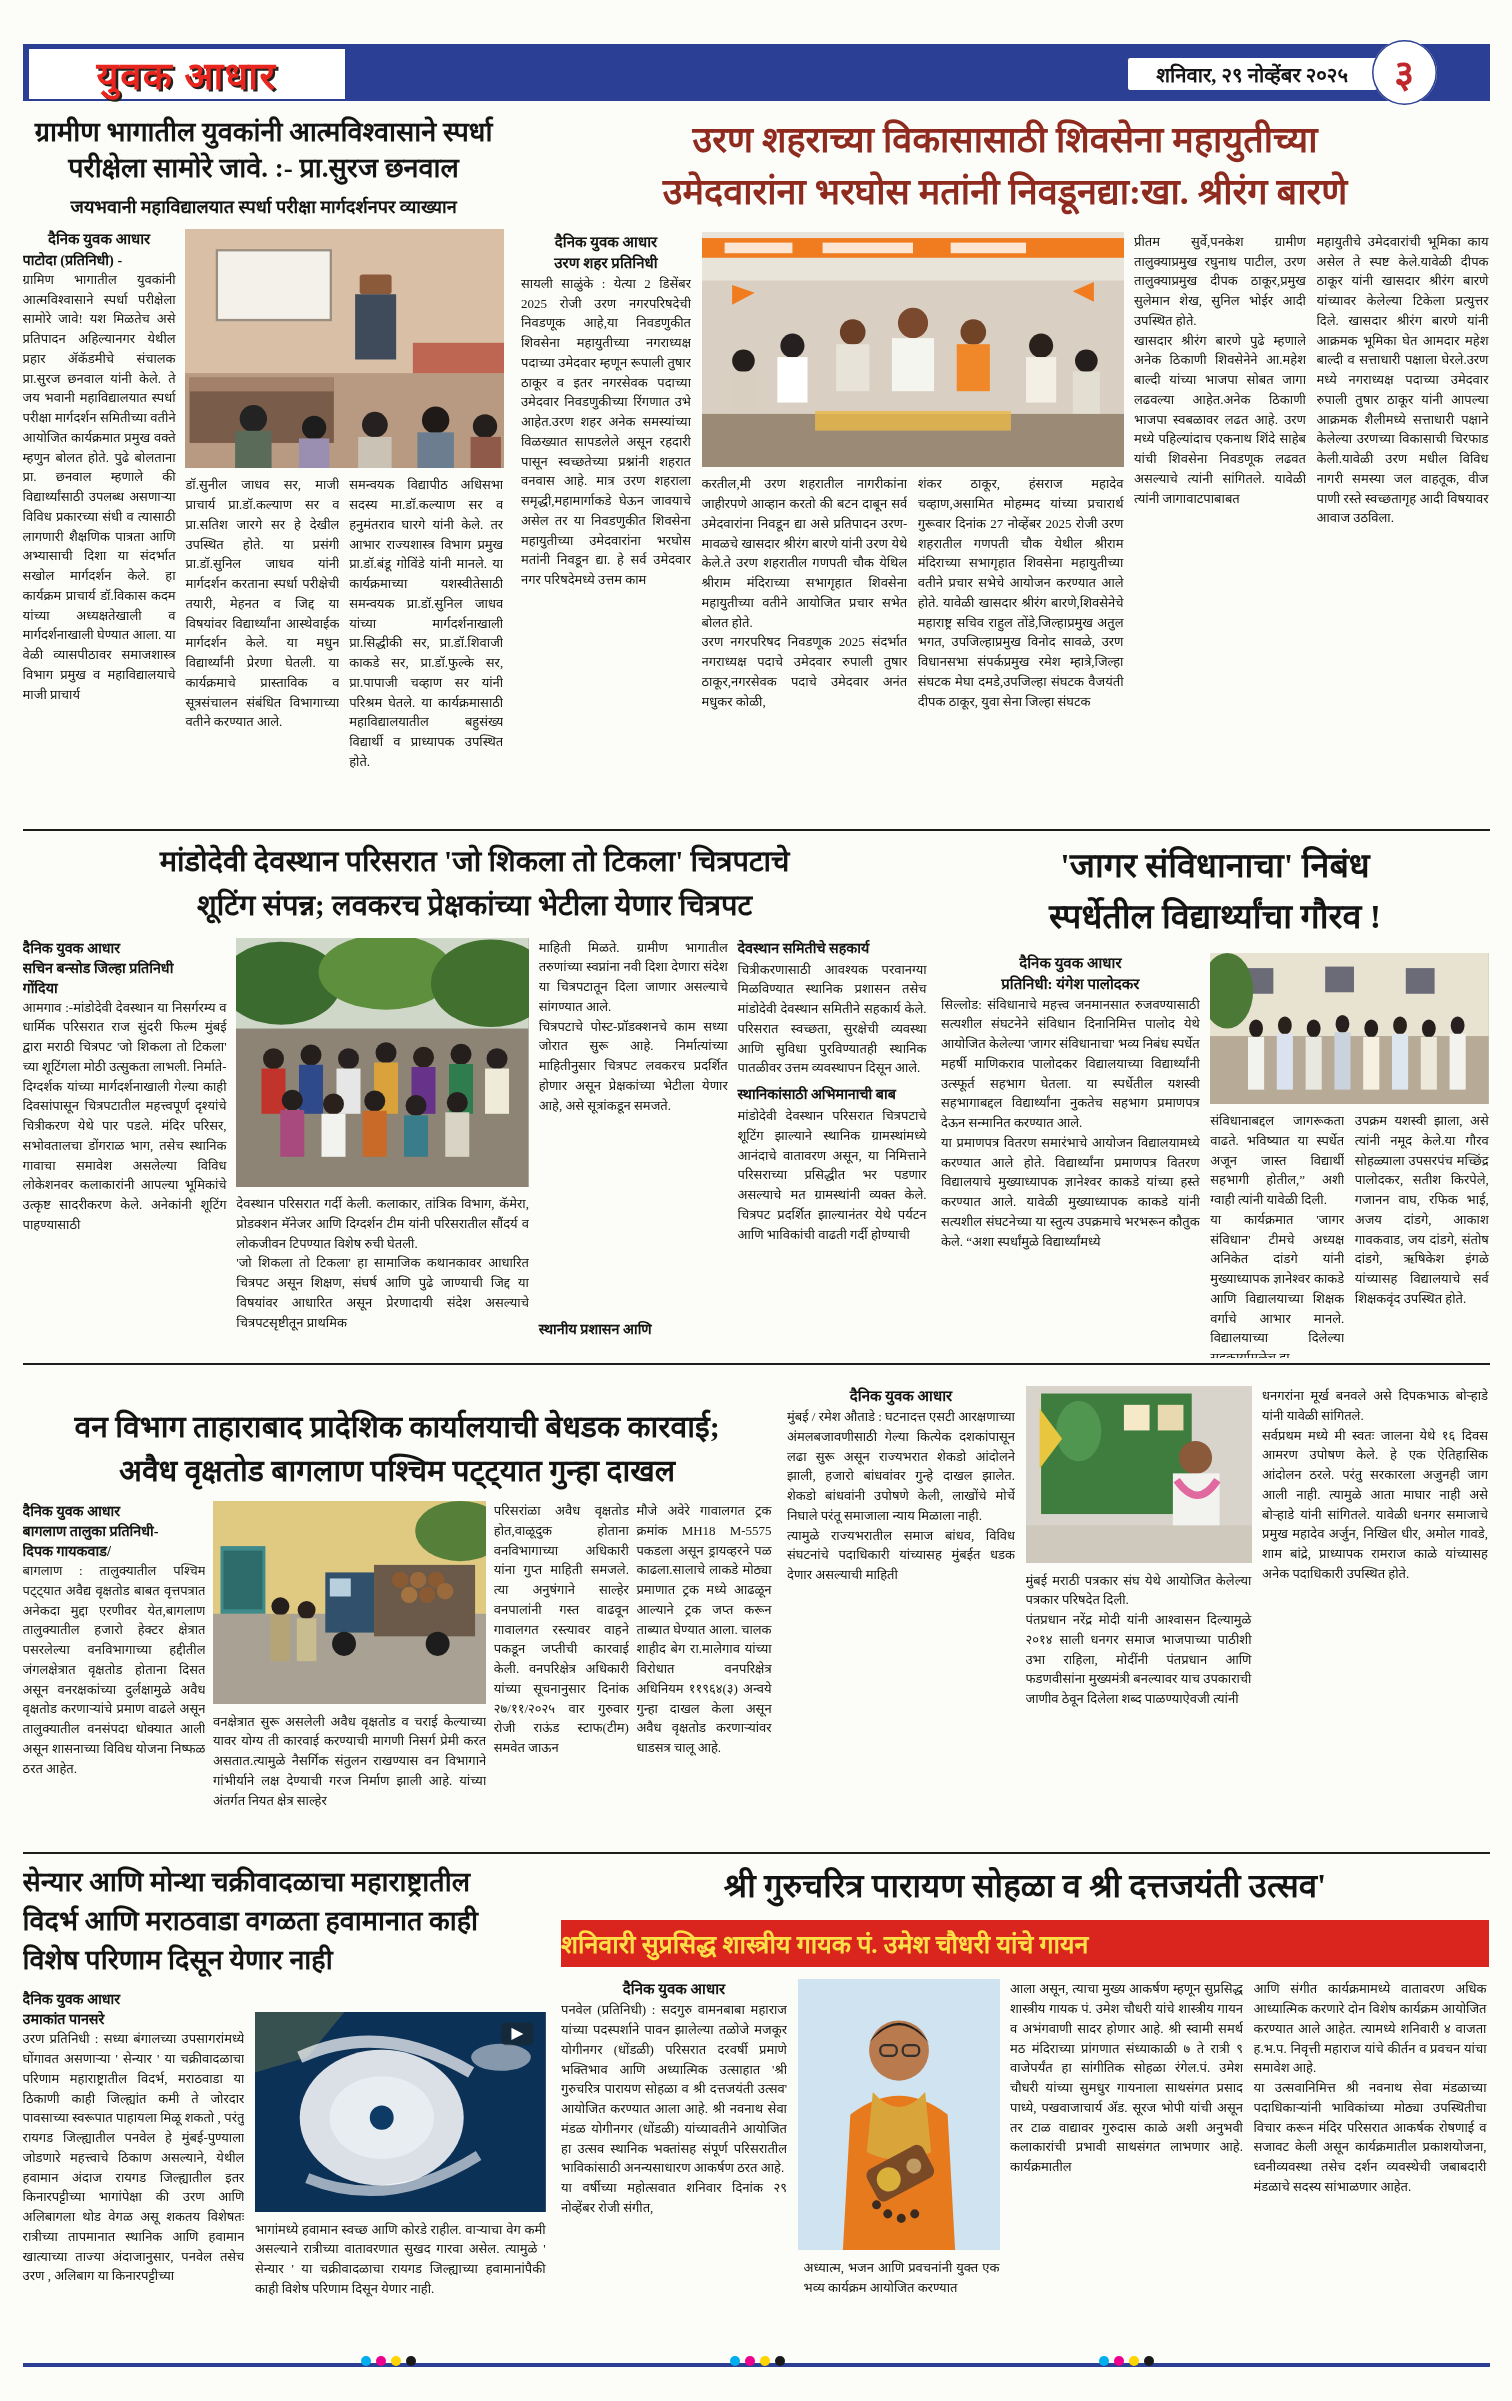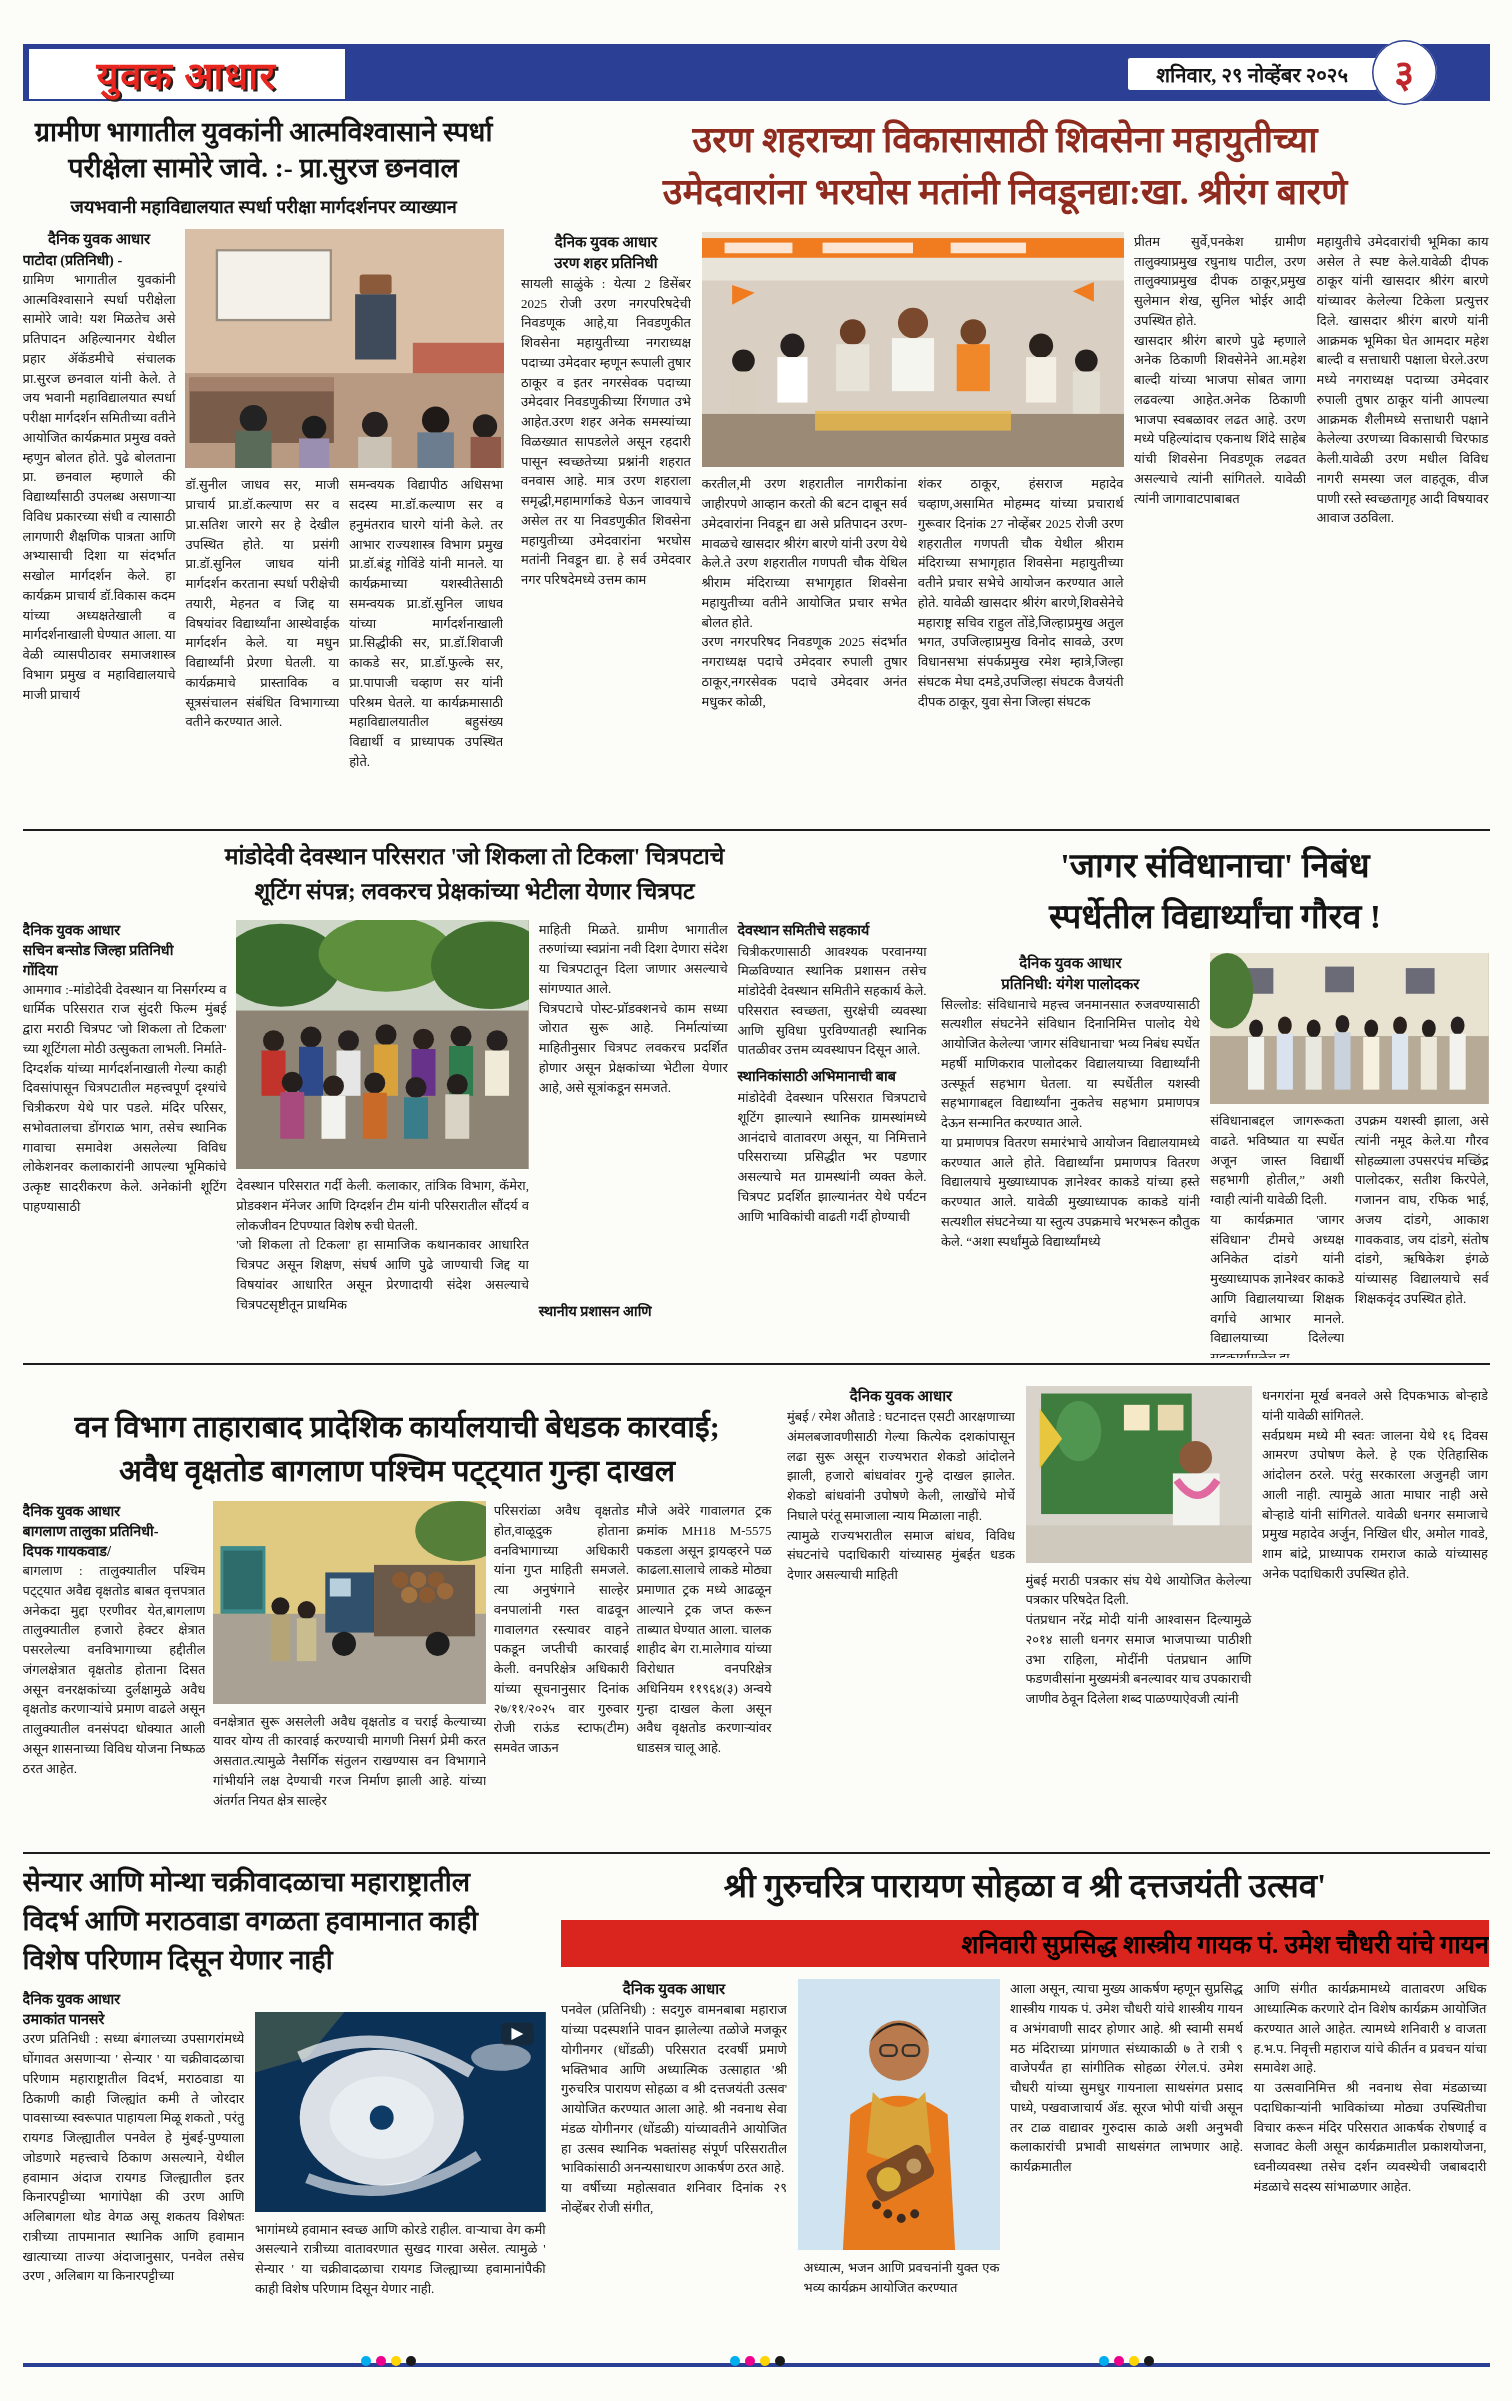--- a/index.html
+++ b/index.html
@@ -27,21 +27,21 @@
   .hl div{white-space:nowrap;}
   .maroon{color:#8e2a1e;}
   .subhead{font-weight:bold;text-align:center;font-size:18px;margin-top:7.5px;}
   .cols{display:flex;}
   .colx{font-size:13px;line-height:1.52;text-align:justify;white-space:pre-line;overflow:hidden;}
   .by{font-weight:bold;text-align:center;font-size:15px;line-height:1.4;}
   .byl{font-weight:bold;font-size:14.3px;line-height:1.4;}
   .sh{font-weight:bold;font-size:14.3px;margin:6px 0 3px;}
   .photo{background:#d8d2c6;overflow:hidden;position:relative;flex:none;}
   .photo svg{display:block;width:100%;height:100%;}
-  .banner{background:#d9251d;color:#000000;font-weight:bold;text-align:right;
+  .banner{background:#d9251d;color:#fde047;font-weight:bold;text-align:left;
           font-size:25px;padding:6.8px 0;margin-top:10.5px;}
 </style>
 </head>
 <body>
 
 <div class="page">
 
   <div class="mast-bar">
     <div class="logo-box">
       <span class="logo-text">युवक आधार</span>
@@ -145,21 +145,21 @@
       </div>
       <div class="colx" style="width:172px;">प्रीतम सुर्वे,पनकेश ग्रामीण तालुक्याप्रमुख रघुनाथ पाटील, उरण तालुक्याप्रमुख दीपक ठाकूर,प्रमुख सुलेमान शेख, सुनिल भोईर आदी उपस्थित होते.
 खासदार श्रीरंग बारणे पुढे म्हणाले अनेक ठिकाणी शिवसेनेने आ.महेश बाल्दी यांच्या भाजपा सोबत जागा लढवल्या आहेत.अनेक ठिकाणी भाजपा स्वबळावर लढत आहे. उरण मध्ये पहिल्यांदाच एकनाथ शिंदे साहेब यांची शिवसेना निवडणूक लढवत असल्याचे त्यांनी सांगितले. यावेळी त्यांनी जागावाटपाबाबत</div>
       <div class="colx" style="width:172px;">महायुतीचे उमेदवारांची भूमिका काय असेल ते स्पष्ट केले.यावेळी दीपक ठाकूर यांनी खासदार श्रीरंग बारणे यांच्यावर केलेल्या टिकेला प्रत्युत्तर दिले. खासदार श्रीरंग बारणे यांनी आक्रमक भूमिका घेत आमदार महेश बाल्दी व सत्ताधारी पक्षाला घेरले.उरण मध्ये नगराध्यक्ष पदाच्या उमेदवार रुपाली तुषार ठाकूर यांनी आपल्या आक्रमक शैलीमध्ये सत्ताधारी पक्षाने केलेल्या उरणच्या विकासाची चिरफाड केली.यावेळी उरण मधील विविध नागरी समस्या जल वाहतूक, वीज पाणी रस्ते स्वच्छतागृह आदी विषयावर आवाज उठविला.</div>
     </div>
   </section>
 
   <div class="rule" style="top:829px;"></div>
 
   <section class="art" style="left:22.6px;top:840px;width:904px;height:518px;">
-    <div class="hl" style="font-size:23px;line-height:1.5;">
+    <div class="hl" style="font-size:29px;line-height:1.5;">
       <div>मांडोदेवी देवस्थान परिसरात 'जो शिकला तो टिकला' चित्रपटाचे</div>
       <div>शूटिंग संपन्न; लवकरच प्रेक्षकांच्या भेटीला येणार चित्रपट</div>
     </div>
     <div class="cols" style="margin-top:10.5px;gap:9.8px;height:407px;">
       <div style="width:205px;">
         <div class="byl">दैनिक युवक आधार</div>
         <div class="byl">सचिन बन्सोड जिल्हा प्रतिनिधी</div>
         <div class="byl">गोंदिया</div>
         <div class="colx" style="height:339px;">आमगाव :-मांडोदेवी देवस्थान या निसर्गरम्य व धार्मिक परिसरात राज सुंदरी फिल्म मुंबई द्वारा मराठी चित्रपट 'जो शिकला तो टिकला' च्या शूटिंगला मोठी उत्सुकता लाभली. निर्माते-दिग्दर्शक यांच्या मार्गदर्शनाखाली गेल्या काही दिवसांपासून चित्रपटातील महत्त्वपूर्ण दृश्यांचे चित्रीकरण येथे पार पडले. मंदिर परिसर, सभोवतालचा डोंगराळ भाग, तसेच स्थानिक गावाचा समावेश असलेल्या विविध लोकेशनवर कलाकारांनी आपल्या भूमिकांचे उत्कृष्ट सादरीकरण केले. अनेकांनी शूटिंग पाहण्यासाठी</div>
       </div>

